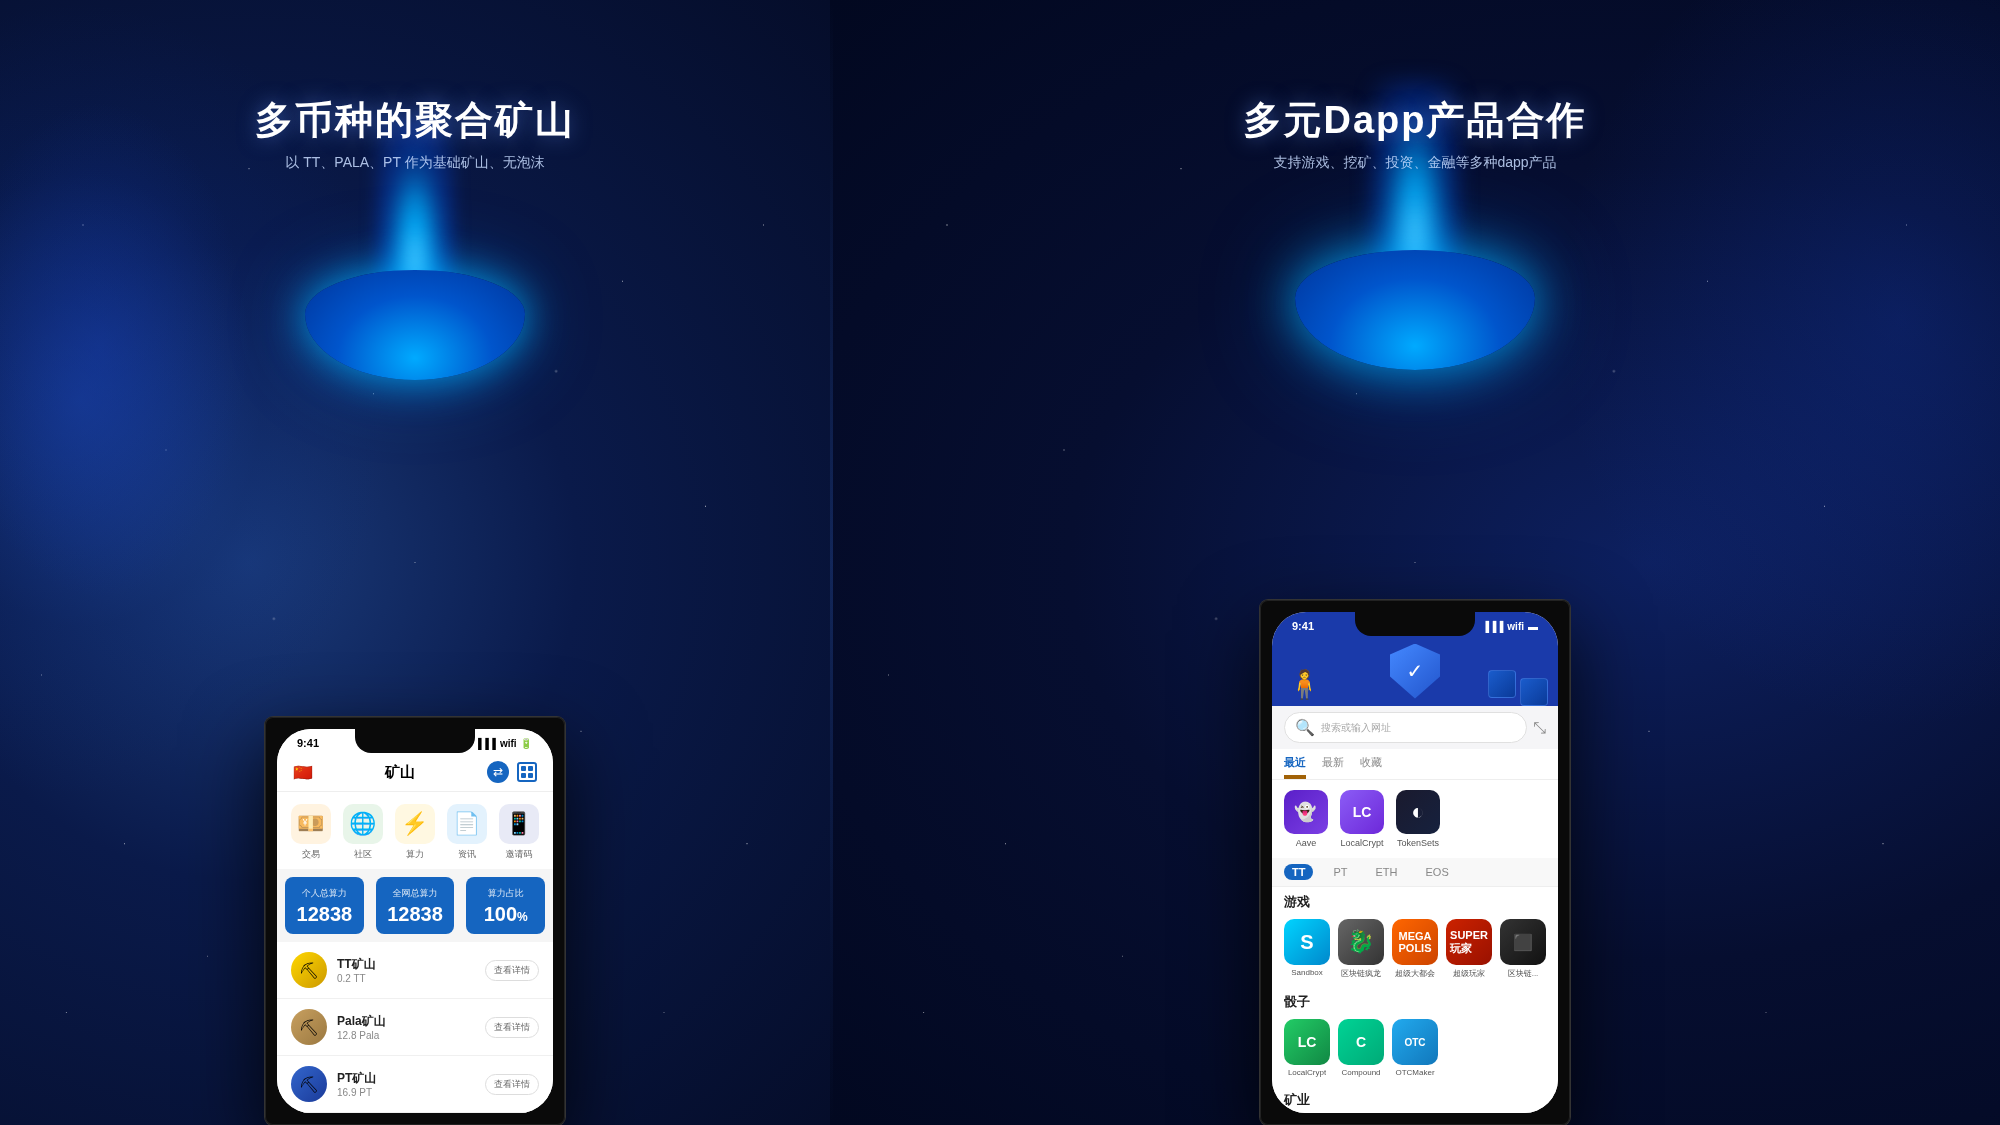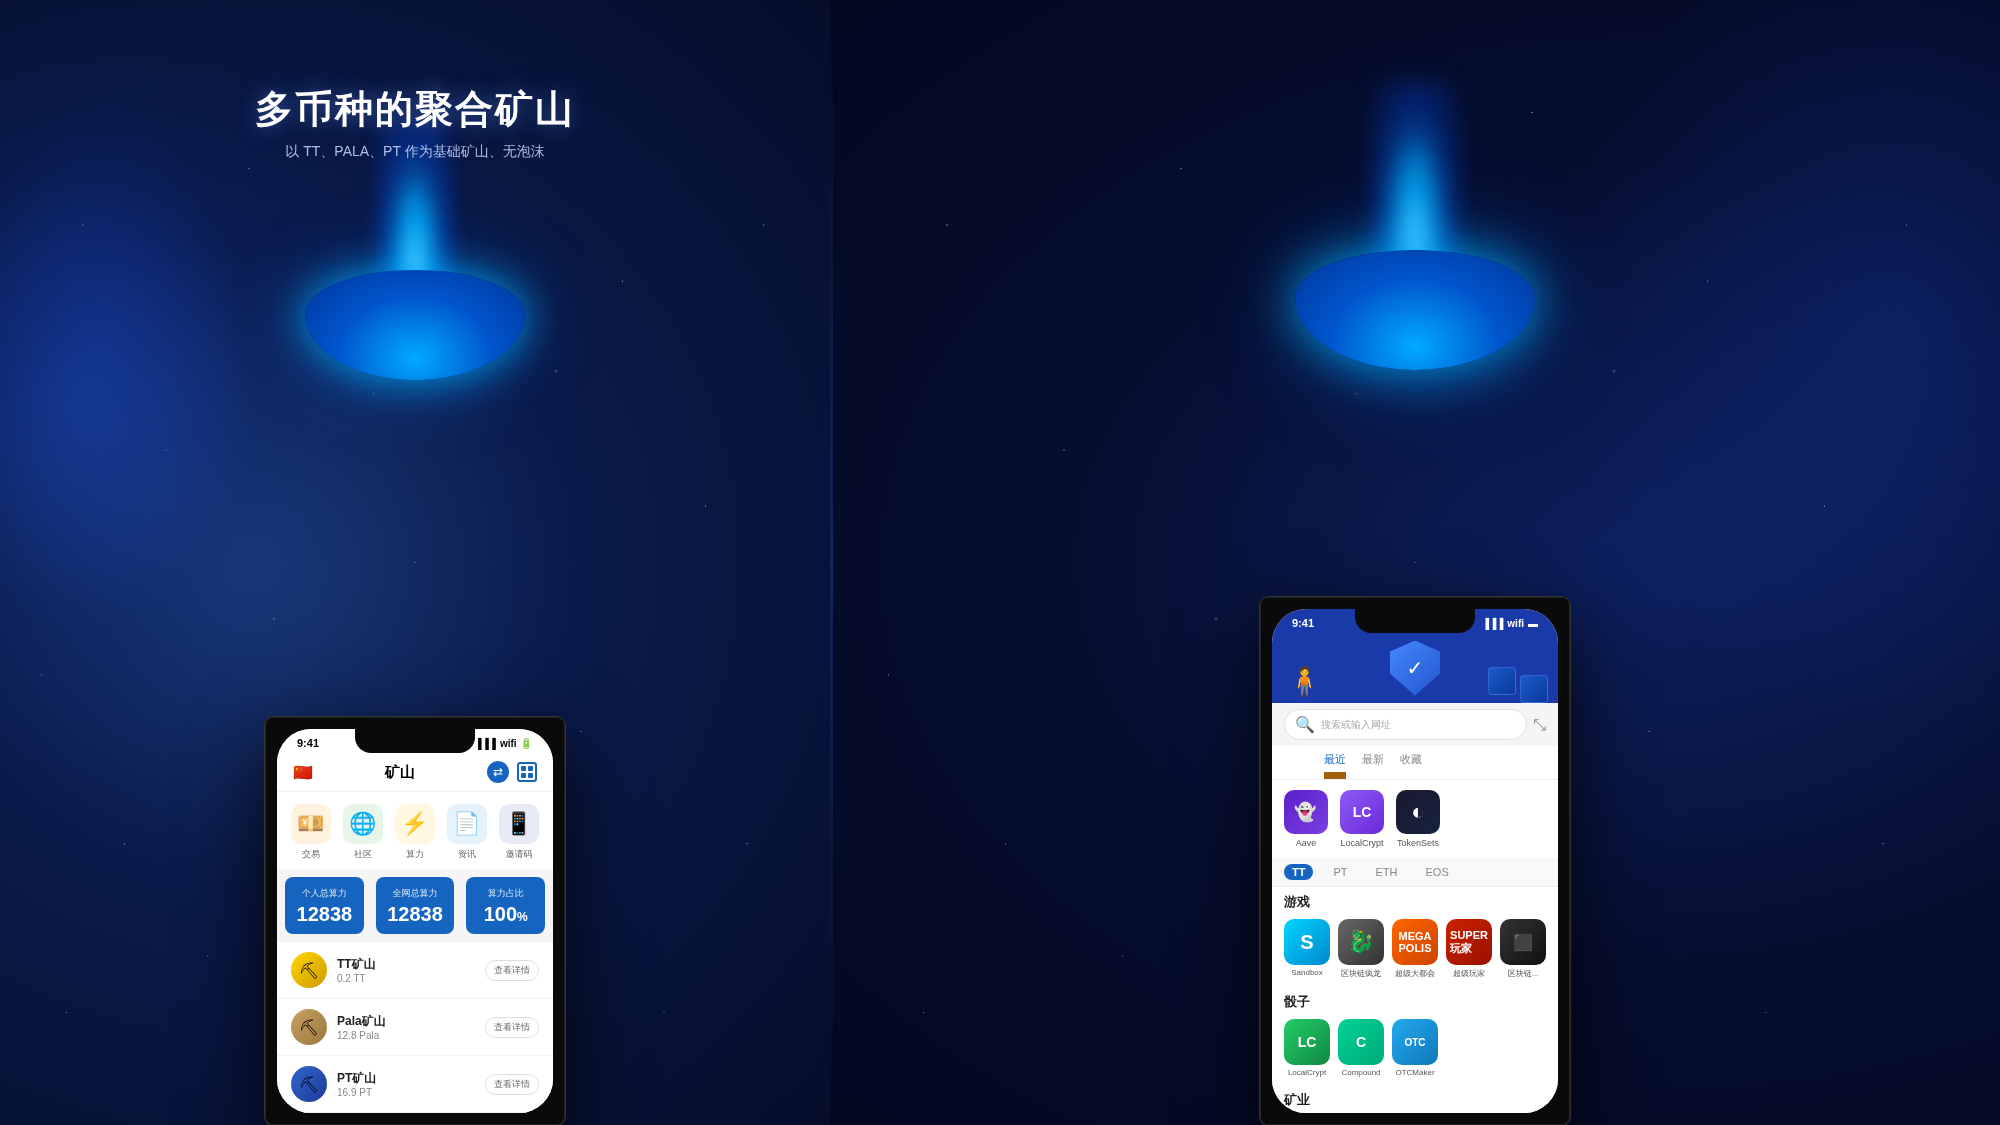--- a/index.html
+++ b/index.html
@@ -153,21 +153,21 @@
       transform: translateX(-50%);
       width: 45px;
       height: 140px;
       background: radial-gradient(ellipse at 50% 80%, rgba(180,240,255,1) 0%, rgba(0,180,255,0.8) 40%, transparent 80%);
       filter: blur(5px);
     }
 
     
     .panel-heading {
       position: absolute;
-      top: 84px;
+      top: 95px;
       left: 50%;
       transform: translateX(-50%);
       text-align: center;
       white-space: nowrap;
       z-index: 10;
     }
 
     .panel-heading h1 {
       color: #fff;
       font-size: 38px;
@@ -444,23 +444,22 @@
     }
 
     .tab-item {
       font-size: 11px;
       padding-bottom: 5px;
       color: #888;
     }
 
     .tab-item.active {
       color: #1565C0;
-      border-bottom: 7px solid #a16207;
-      font-weight: 400;
-      margin-left: 40px;
+      border-bottom: 4px solid #a16207;
+      font-weight: 700;
     }
 
     
     .recent-apps {
       display: flex;
       gap: 12px;
       padding: 10px 12px;
       background: #fff;
     }
 
@@ -799,20 +798,24 @@
       </div>
     </div>
   </div>
 </div>
 
 <div class="right-panel">
   <div class="divider"></div>
   <div class="stars"></div>
   <div class="nebula-right"></div>
 
+  <div class="panel-heading">
+    <h1>多元Dapp产品合作</h1>
+    <p>支持游戏、挖矿、投资、金融等多种dapp产品</p>
+  </div>
 
   <div class="planet-glow-right">
     <div class="flame-right"></div>
     <div class="planet-body-right"></div>
   </div>
 
   <div class="phone-container-right">
     <div class="phone-frame">
       <div class="phone-screen">
         <div class="notch"></div>

